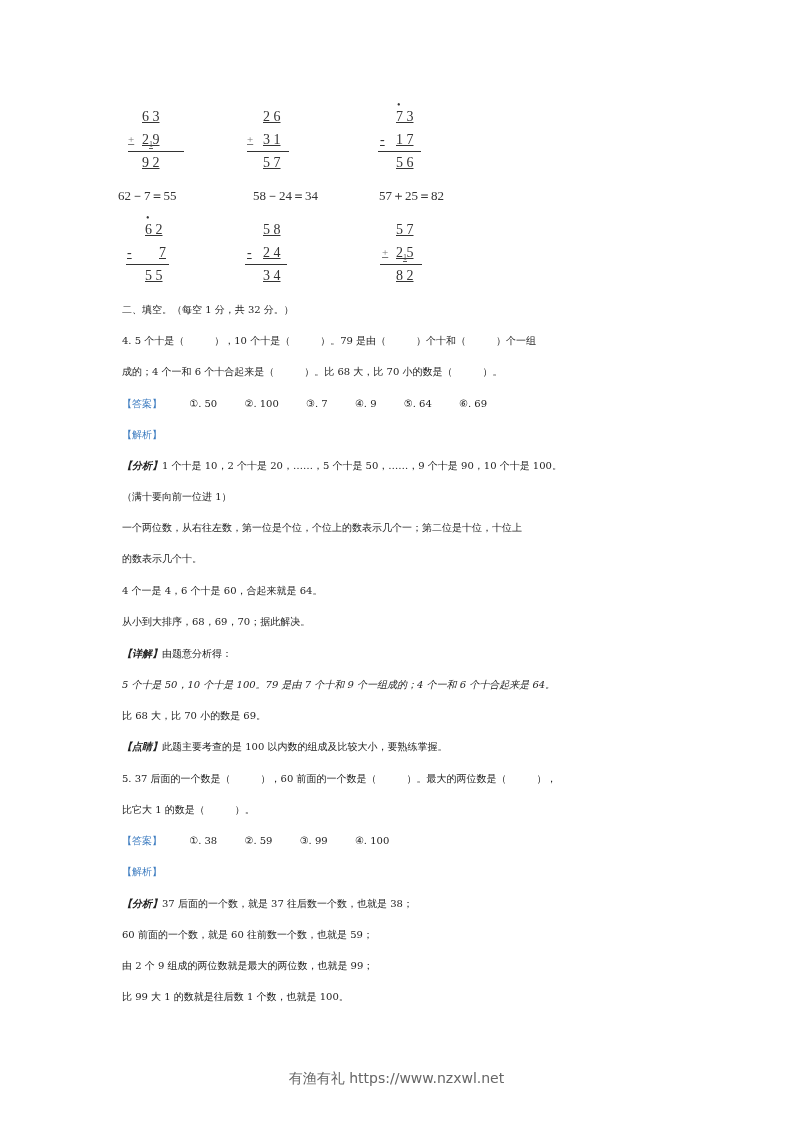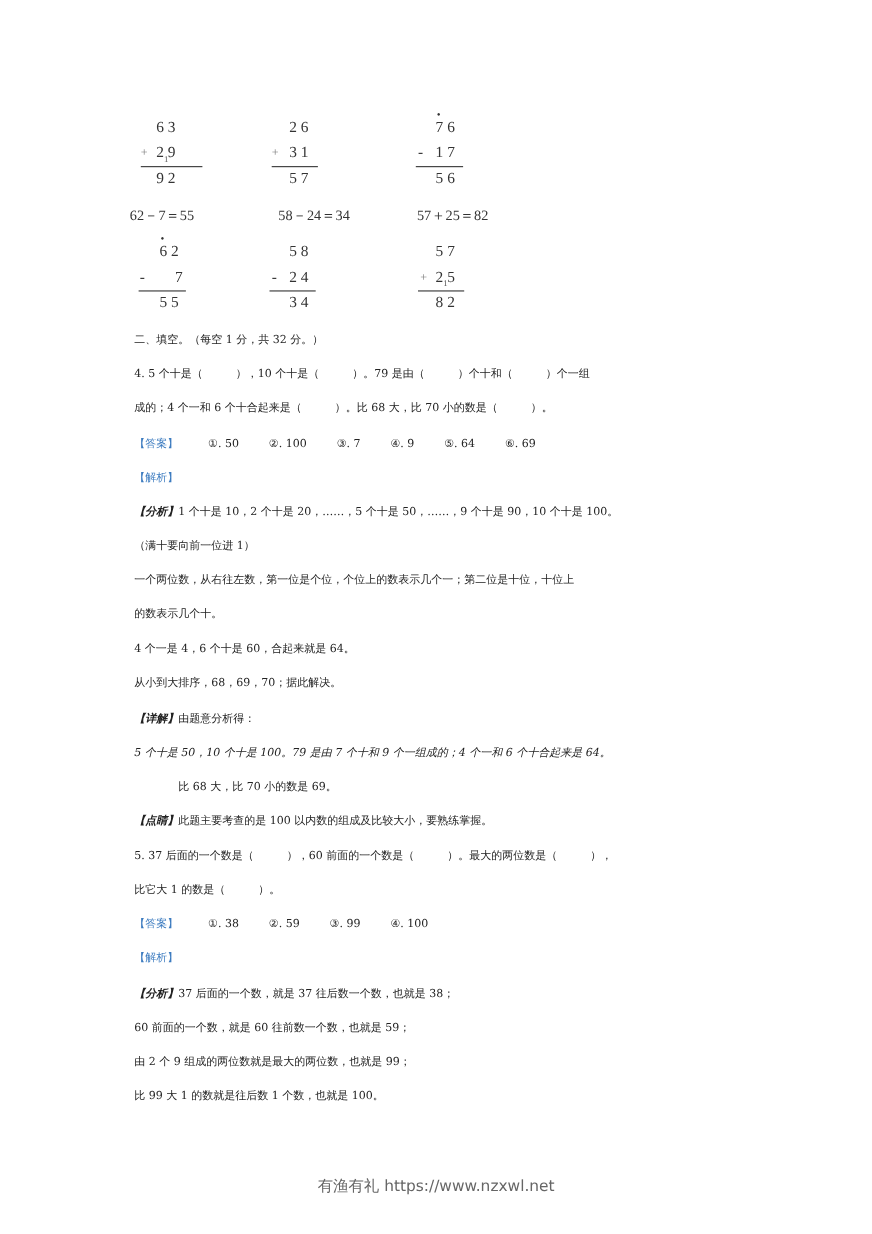--- a/index.html
+++ b/index.html
@@ -10,21 +10,21 @@
   }
   .page { position: absolute; left: 0; top: 0; width: 793px; height: 1122px; }
 
   
   .vcalc {
     position: absolute; width: 60px;
     font-family: "Liberation Serif", "DejaVu Serif", serif;
     font-size: 14px; color: #333;
   }
   .vrow { position: relative; height: 23px; line-height: 23px; }
-  .vrow span { position: absolute; }
+  .vrow span { position: absolute; text-decoration: underline; }
   .vline { position: absolute; height: 1px; background: #333; }
   .dot { position: absolute; font-size: 10px; line-height: 10px; }
 
   .eq {
     position: absolute;
     font-family: "Liberation Serif", "DejaVu Serif", serif;
     font-size: 13px; color: #333;
   }
 
   .line {
@@ -72,21 +72,21 @@
     </div>
     <div class="vline" style="left:2px; top:46px; width:42px;"></div>
     <div class="vrow">
         <span style="left:18px">5 7</span>
       </div>
   </div>
 
   <div class="vcalc" style="left:378px; top:105px;">
     <span class="dot" style="left:19px; top:-5px;">•</span>
     <div class="vrow">
-        <span style="left:18px">7 6</span>
+        <span style="left:18px">7 3</span>
       </div>
     <div class="vrow">
       <span style="left:2px">-</span>
       <span style="left:18px">1 7</span>
     </div>
     <div class="vline" style="left:0px; top:46px; width:43px;"></div>
     <div class="vrow">
         <span style="left:18px">5 6</span>
       </div>
   </div>
@@ -162,21 +162,21 @@
   <div class="line" style="top:488px;">（满十要向前一位进 1）</div>
   <div class="line" style="top:519px;">一个两位数，从右往左数，第一位是个位，个位上的数表示几个一；第二位是十位，十位上</div>
   <div class="line" style="top:550px;">的数表示几个十。</div>
   <div class="line" style="top:582px;">4 个一是 4，6 个十是 60，合起来就是 64。</div>
   <div class="line" style="top:613px;">从小到大排序，68，69，70；据此解决。</div>
 
   <div class="line" style="top:645px;">
     <span class="tag-bold">【详解】</span><span>由题意分析得：</span>
   </div>
   <div class="line" style="top:676px;font-style:italic;">5 个十是 50，10 个十是 100。79 是由 7 个十和 9 个一组成的；4 个一和 6 个十合起来是 64。</div>
-  <div class="line" style="top:707px;margin-left:40px;">比 68 大，比 70 小的数是 69。</div>
+  <div class="line" style="top:707px;">比 68 大，比 70 小的数是 69。</div>
 
   <div class="line" style="top:738px;">
     <span class="tag-bold">【点睛】</span><span>此题主要考查的是 100 以内数的组成及比较大小，要熟练掌握。</span>
   </div>
 
   <div class="line" style="top:770px;">5. 37 后面的一个数是（　　　），60 前面的一个数是（　　　）。最大的两位数是（　　　），</div>
   <div class="line" style="top:801px;">比它大 1 的数是（　　　）。</div>
 
   <div class="line" style="top:832px;">
     <span class="tag-blue">【答案】</span>

